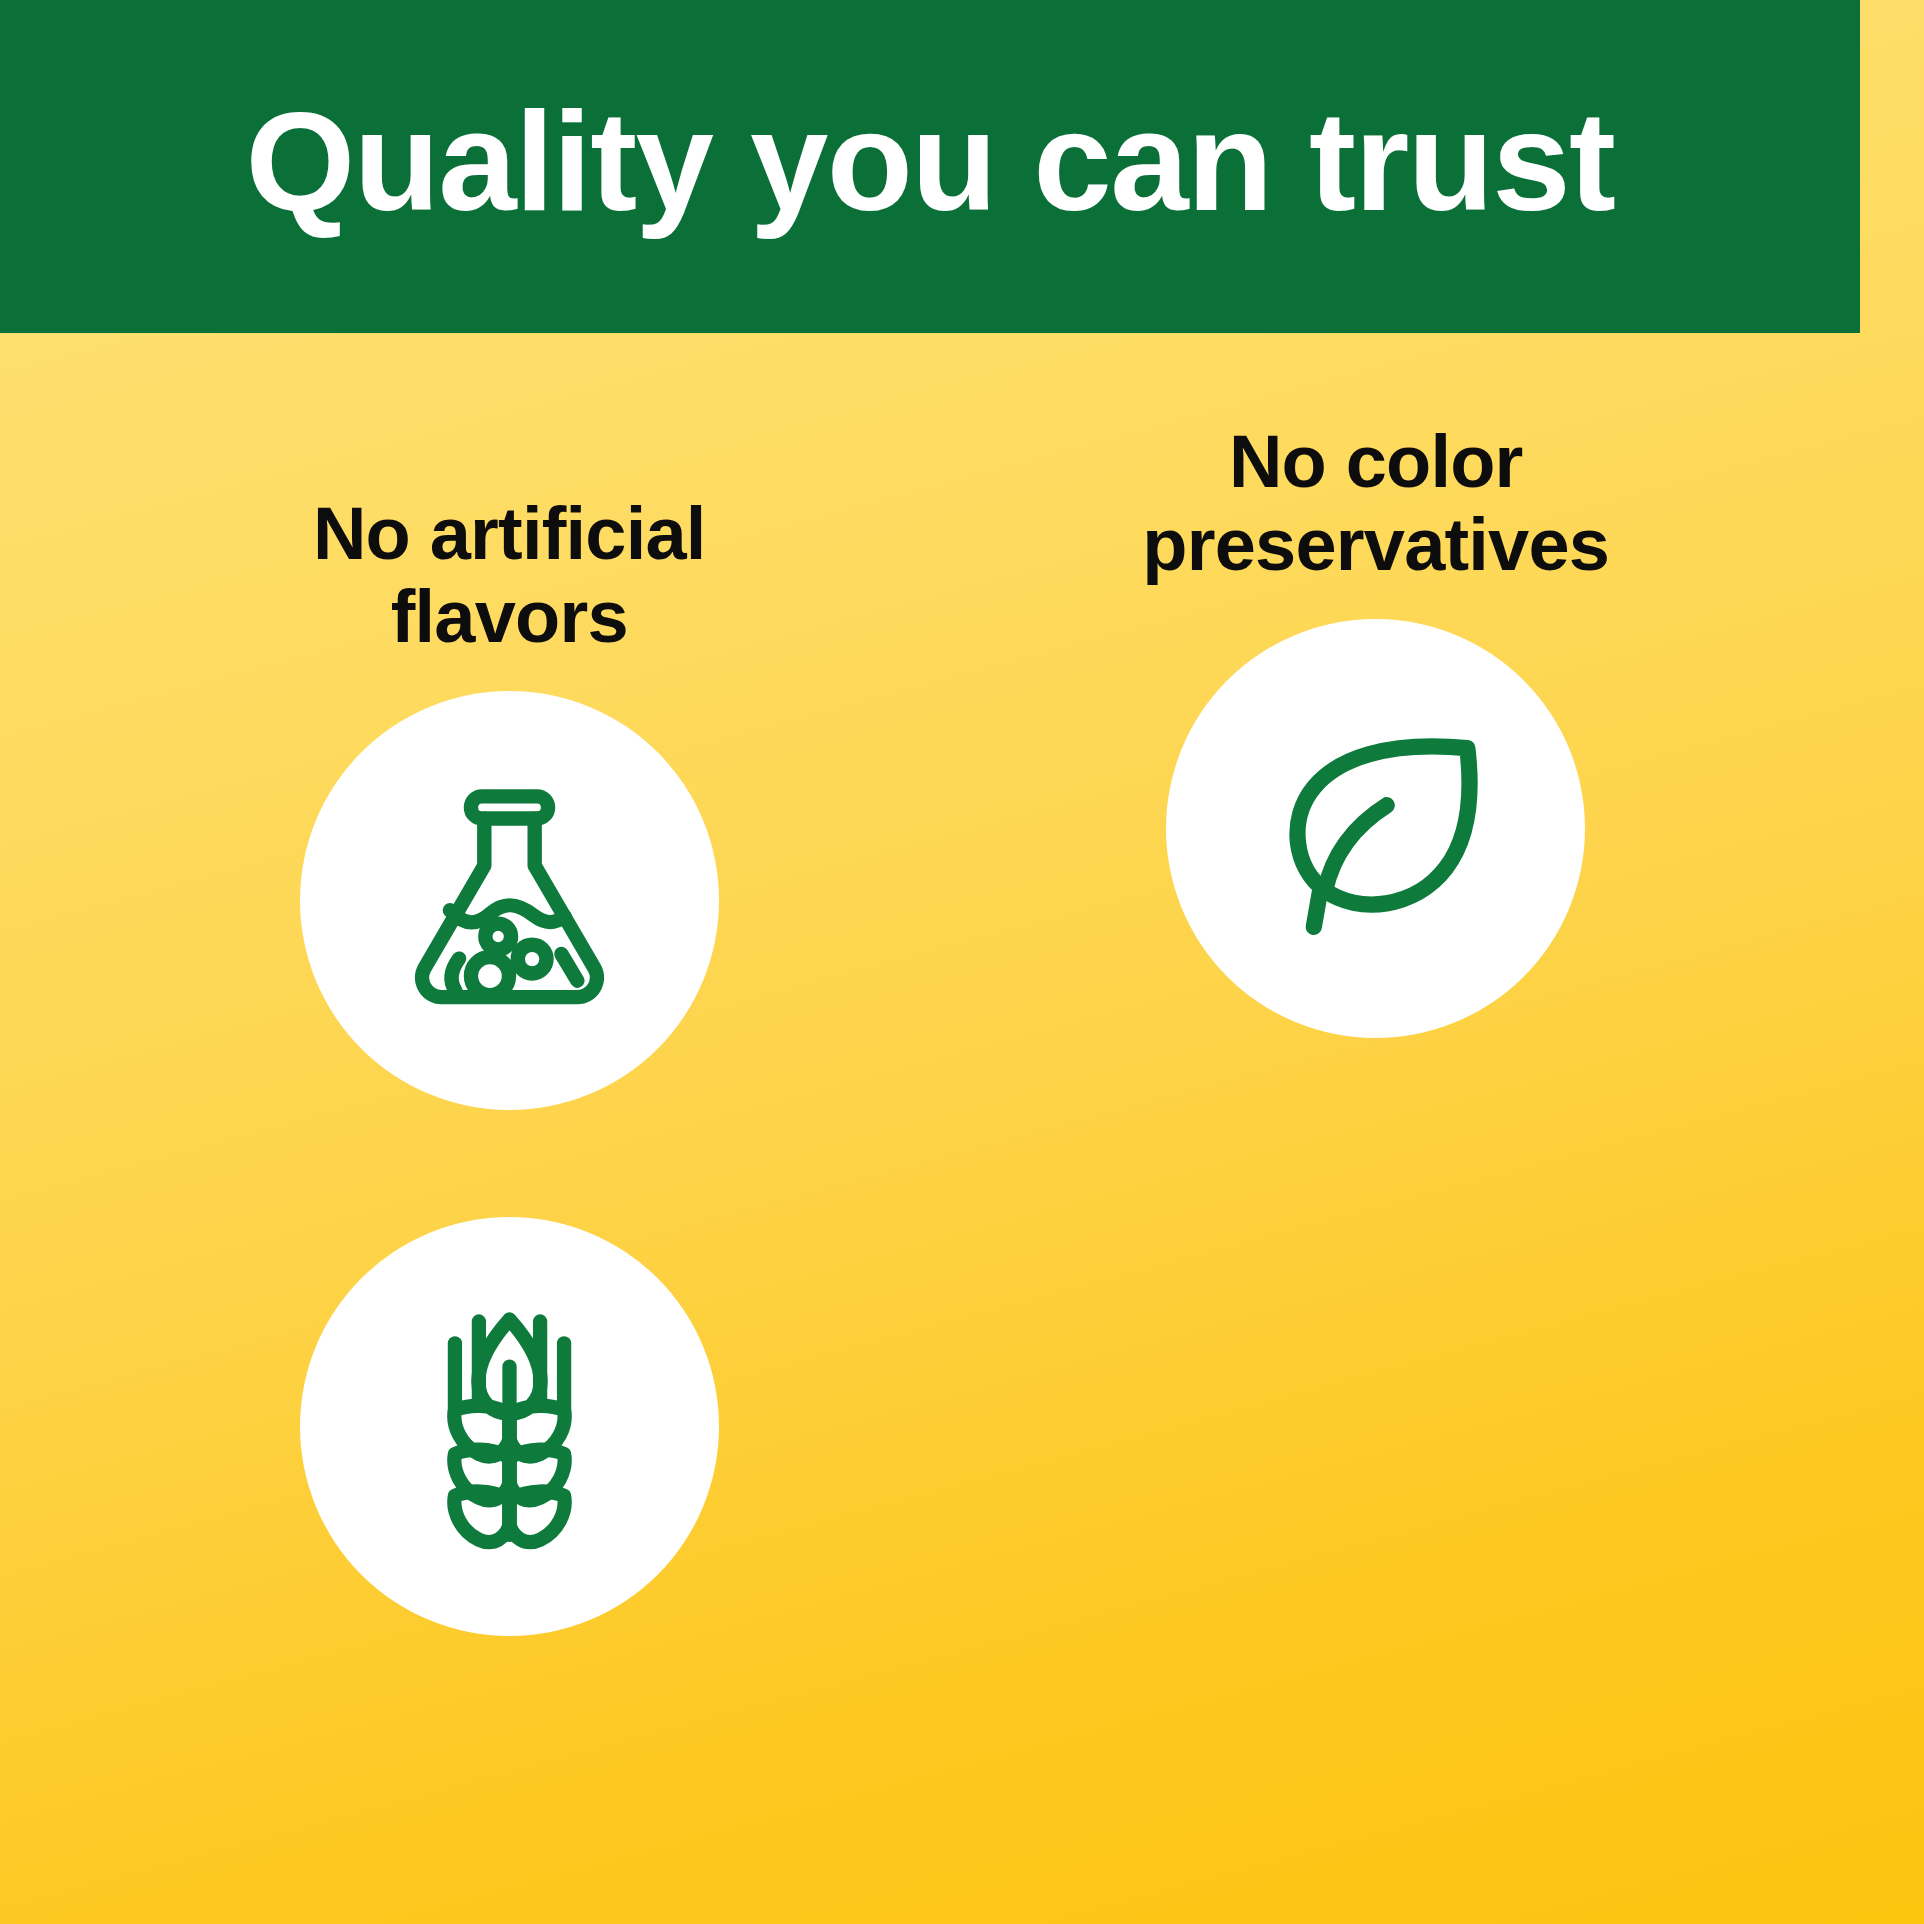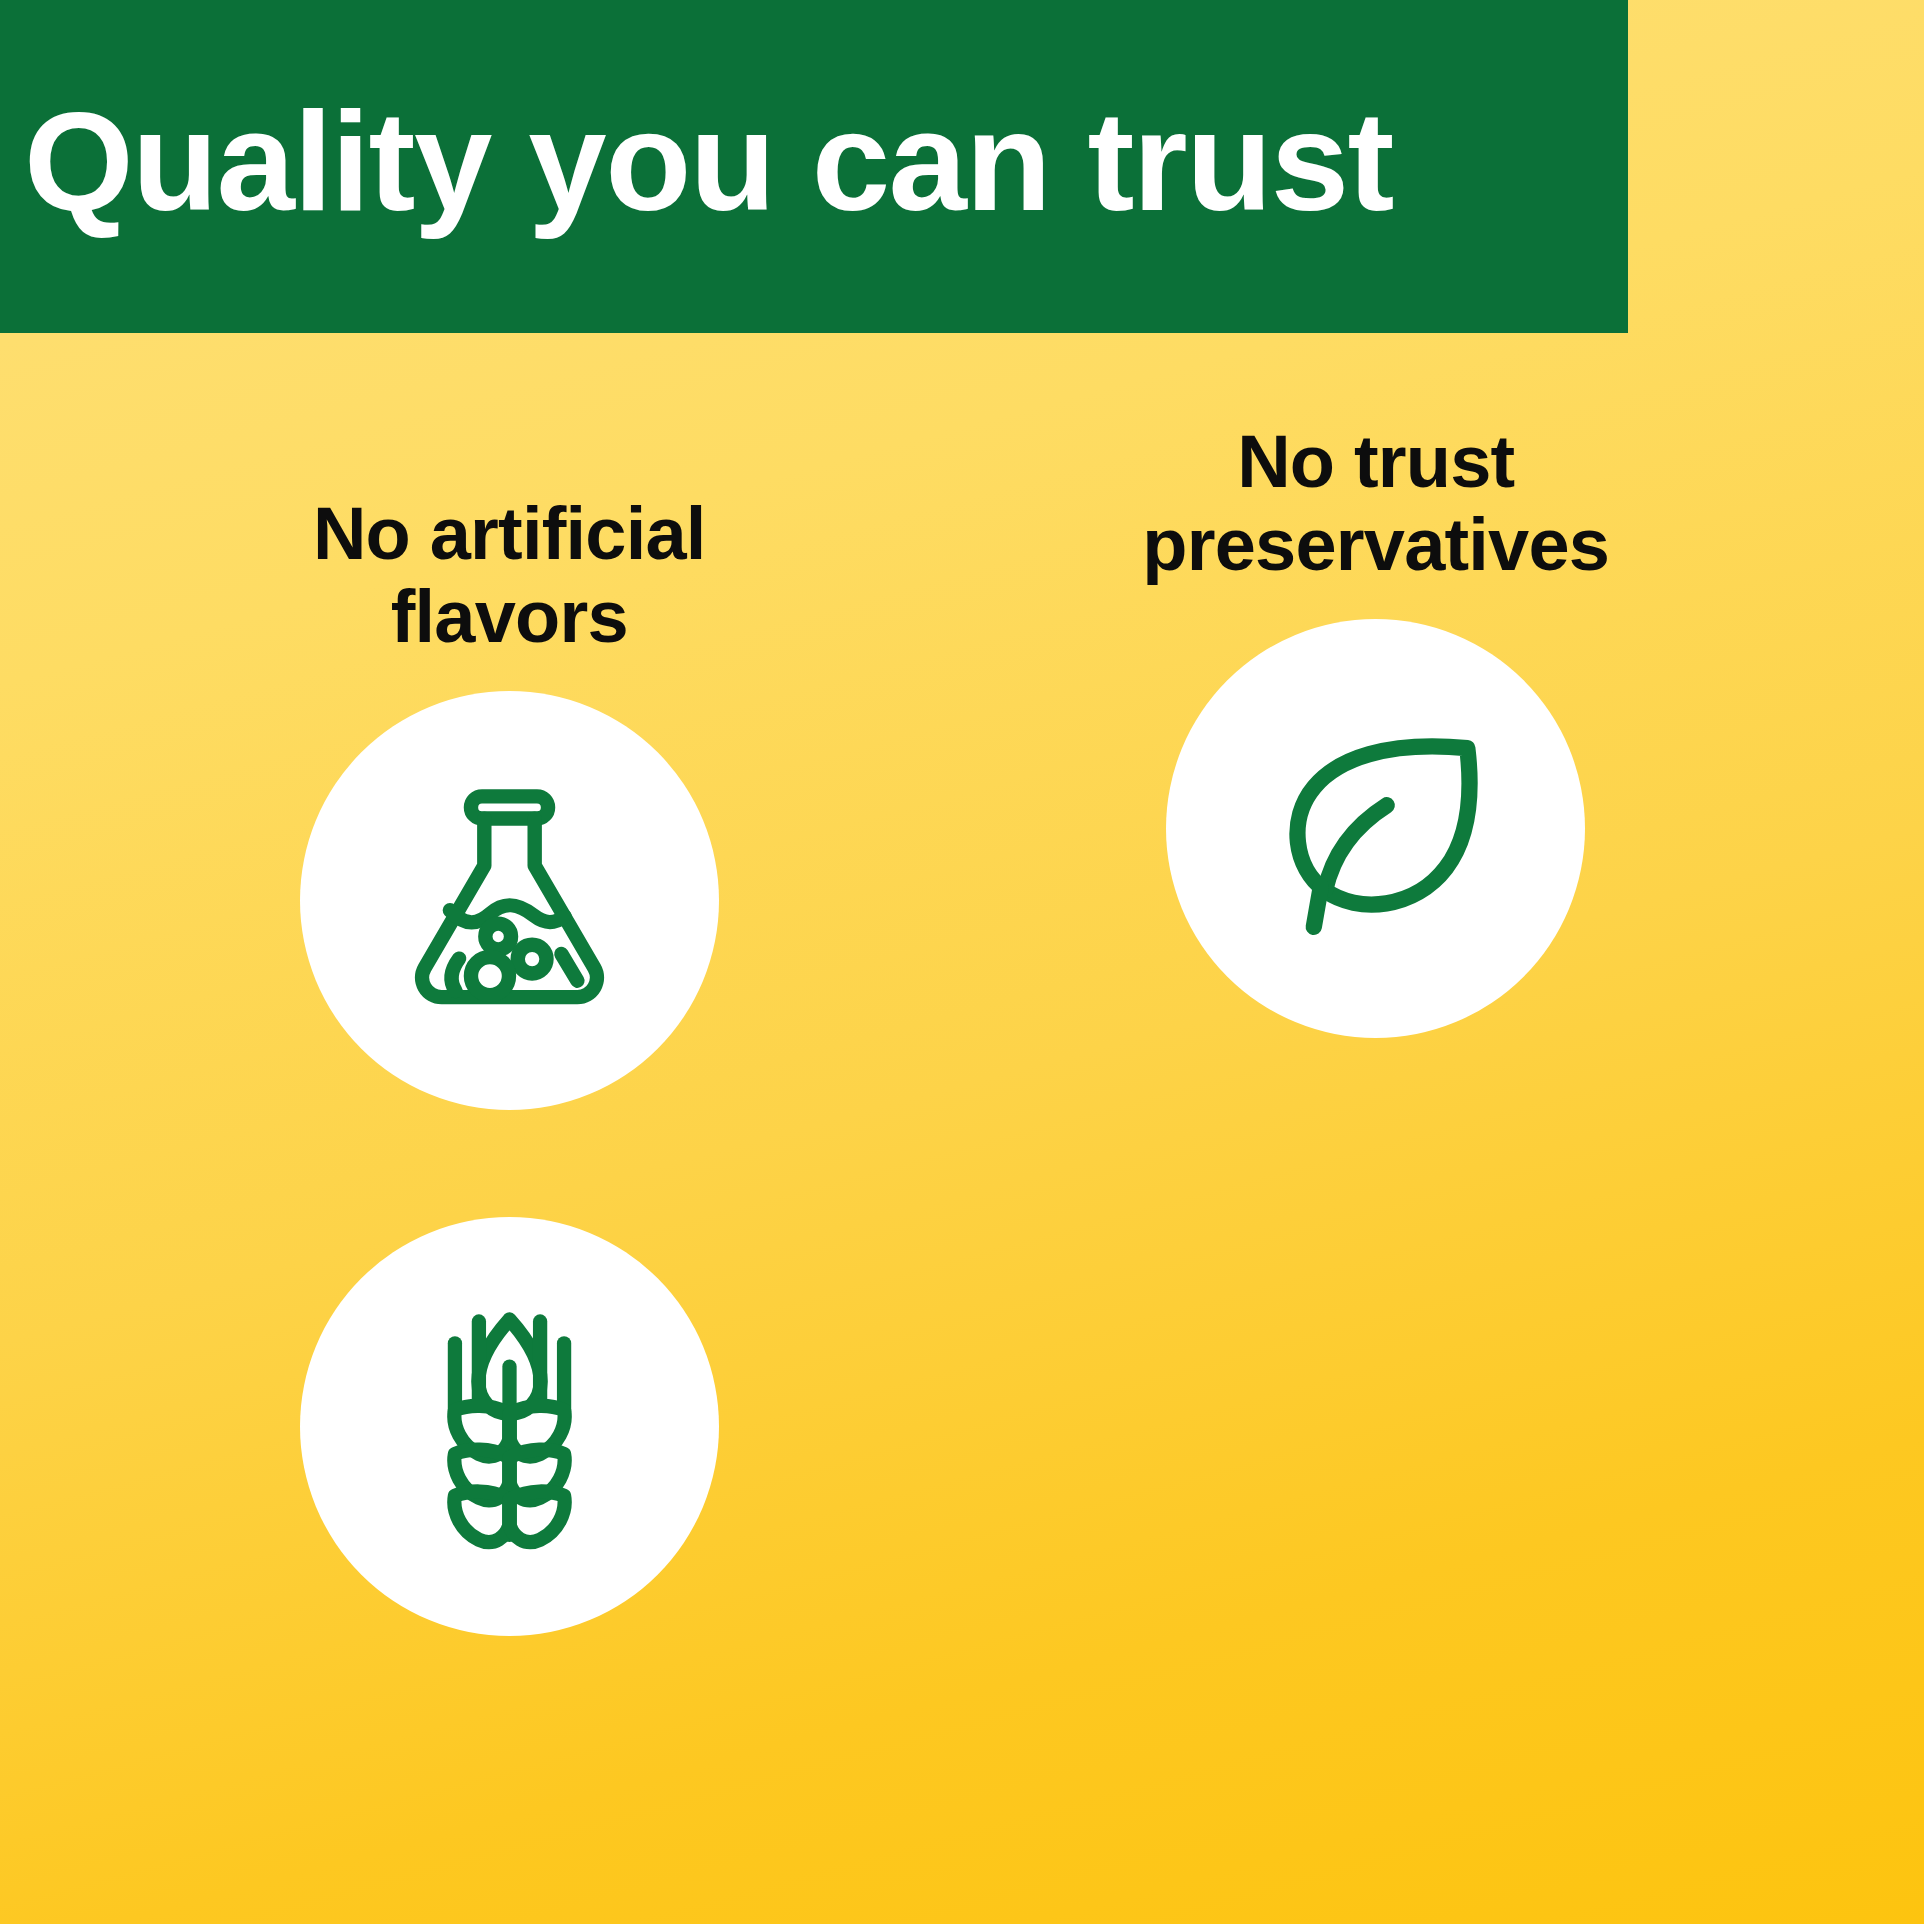--- a/index.html
+++ b/index.html
@@ -16,27 +16,26 @@
     height:1925px;
     background:
       linear-gradient(165deg, #FEE079 0%, #FEDC63 28%, #FDD348 55%, #FDC821 80%, #FDC40F 100%);
     overflow:hidden;
   }
 
   
   .header-band {
     position:absolute;
     left:0; top:0;
-    width:1628px;
+    width:1860px;
     height:333px;
     background:#0B7038;
     display:flex;
     align-items:center;
-    justify-content:flex-start;
-    padding-left:24px;
+    justify-content:center;
   }
   .header-title {
     color:#FFFFFF;
     font-size:141px;
     font-weight:700;
     letter-spacing:-1.6px;
     line-height:1;
     text-align:center;
     white-space:nowrap;
     transform:translateY(-4.8px);
@@ -122,21 +121,21 @@
           <circle cx="42.4" cy="79.4" r="7.4"></circle>
 
           <path d="M30.4 72.6 c -3.4 4.6 -3.9 8.8 -1.4 12.6"></path>
 
           <path d="M70.2 70.8 L76.4 81.2"></path>
         </svg>
       </div>
     </div>
 
     <div class="cell cell-r1 cell-c0">
-      <div class="cell-label">No trust
+      <div class="cell-label">No color
 preservatives</div>
       <div class="icon-circle">
         <svg width="255" height="255" viewBox="0 0 100 100" fill="none" stroke="#0E7A3C" stroke-width="6.4" stroke-linecap="round" stroke-linejoin="round">
 
           <path d="M86.0 18.5 c -31.5 -3.0 -50.8 4.2 -60.0 15.2 c -10.5 12.6 -8.0 31.8 4.2 40.6 c 13.0 9.4 35.4 7.0 47.4 -8.8 c 9.6 -12.6 10.4 -30.4 8.4 -47.0 Z"></path>
 
           <path d="M30.2 74.3 c 3.2 -14.6 11.6 -25.4 24.2 -33.4"></path>
 
           <path d="M28.6 72.6 L25.8 88.6"></path>
         </svg>

